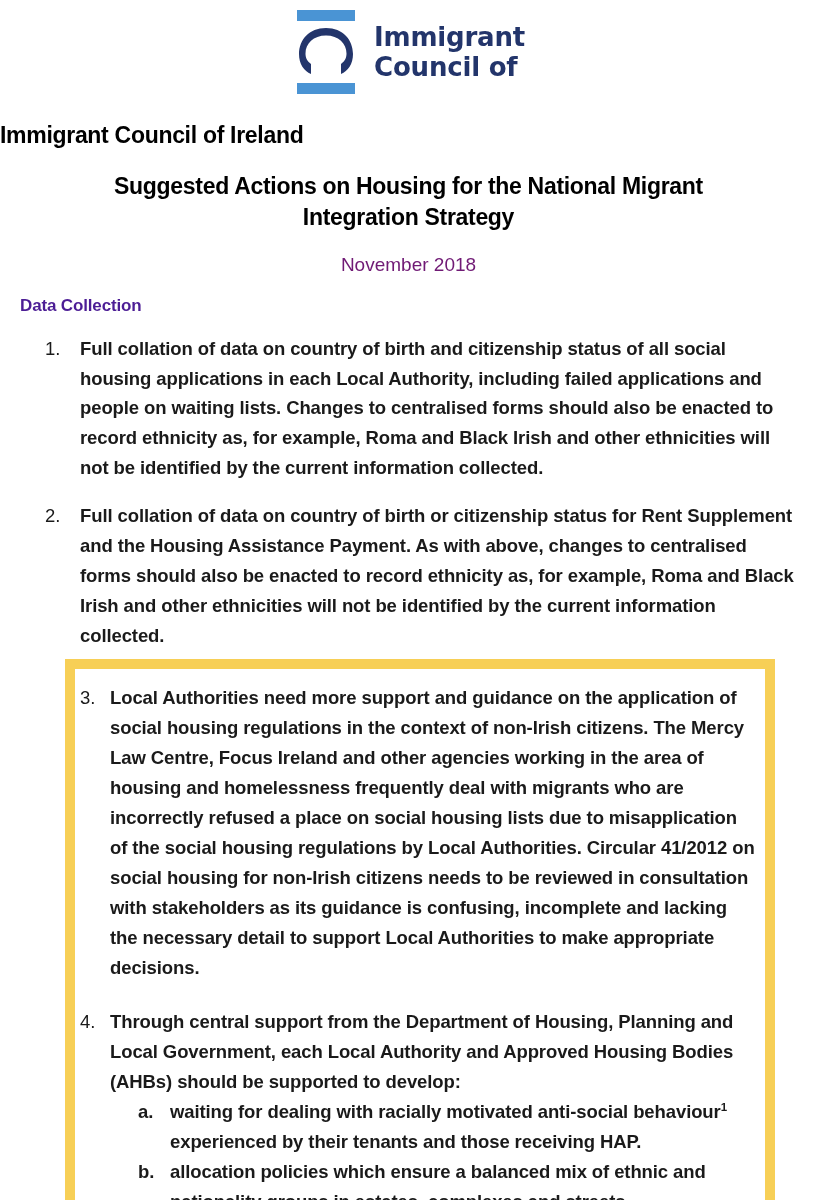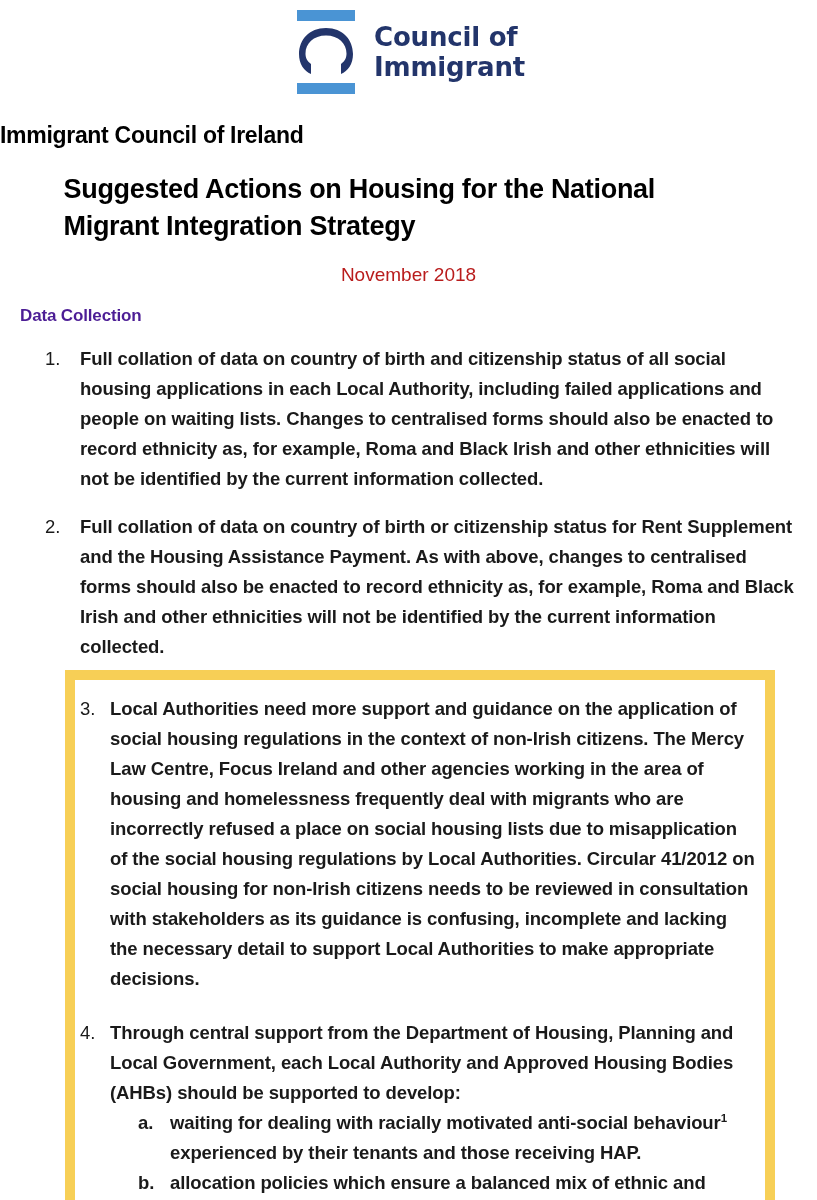--- a/index.html
+++ b/index.html
@@ -62,33 +62,33 @@
 
   
   .doc-title {
     font-weight: bold;
     font-size: 23px;
     color: #000000;
     margin: 26px 0 0 0;
     letter-spacing: -0.3px;
   }
   .doc-subtitle {
-    text-align: left;
-    font-weight: bold;
-    font-size: 27px;
+    text-align: center;
+    font-weight: bold;
+    font-size: 23px;
     color: #000000;
     line-height: 1.36;
     margin: 22px auto 0 auto;
     width: 690px;
     letter-spacing: -0.3px;
   }
   .doc-date {
     text-align: center;
     font-size: 19px;
-    color: #b91c1c;
+    color: #701a75;
     margin: 20px 0 0 0;
   }
 
   
   .content {
     padding: 0 20px 0 20px;
     box-sizing: border-box;
   }
   .section-heading {
     font-weight: bold;
@@ -183,22 +183,22 @@
 <div class="logo-block">
   <div class="logo-inner">
     <div class="logo-mark">
       <div class="logo-bar top"></div>
       <svg class="logo-omega" viewBox="0 0 60 54">
         <path d="M30 2 C13 2 3 14 3 28 C3 38 8 45 15 48 L15 38 C11 35 9.5 32 9.5 27.5 C9.5 17.5 17.5 9.5 30 9.5 C42.5 9.5 50.5 17.5 50.5 27.5 C50.5 32 49 35 45 38 L45 48 C52 45 57 38 57 28 C57 14 47 2 30 2 Z" fill="#23356b"></path>
       </svg>
       <div class="logo-bar bottom"></div>
     </div>
     <div class="logo-text">
+      <div>Immigrant</div>
       <div>Council of</div>
-      <div>Immigrant</div>
     </div>
   </div>
 </div>
 
 <div class="doc-title">Immigrant Council of Ireland</div>
 <div class="doc-subtitle">Suggested Actions on Housing for the National Migrant Integration Strategy</div>
 <div class="doc-date">November 2018</div>
 
 <div class="content">
 

